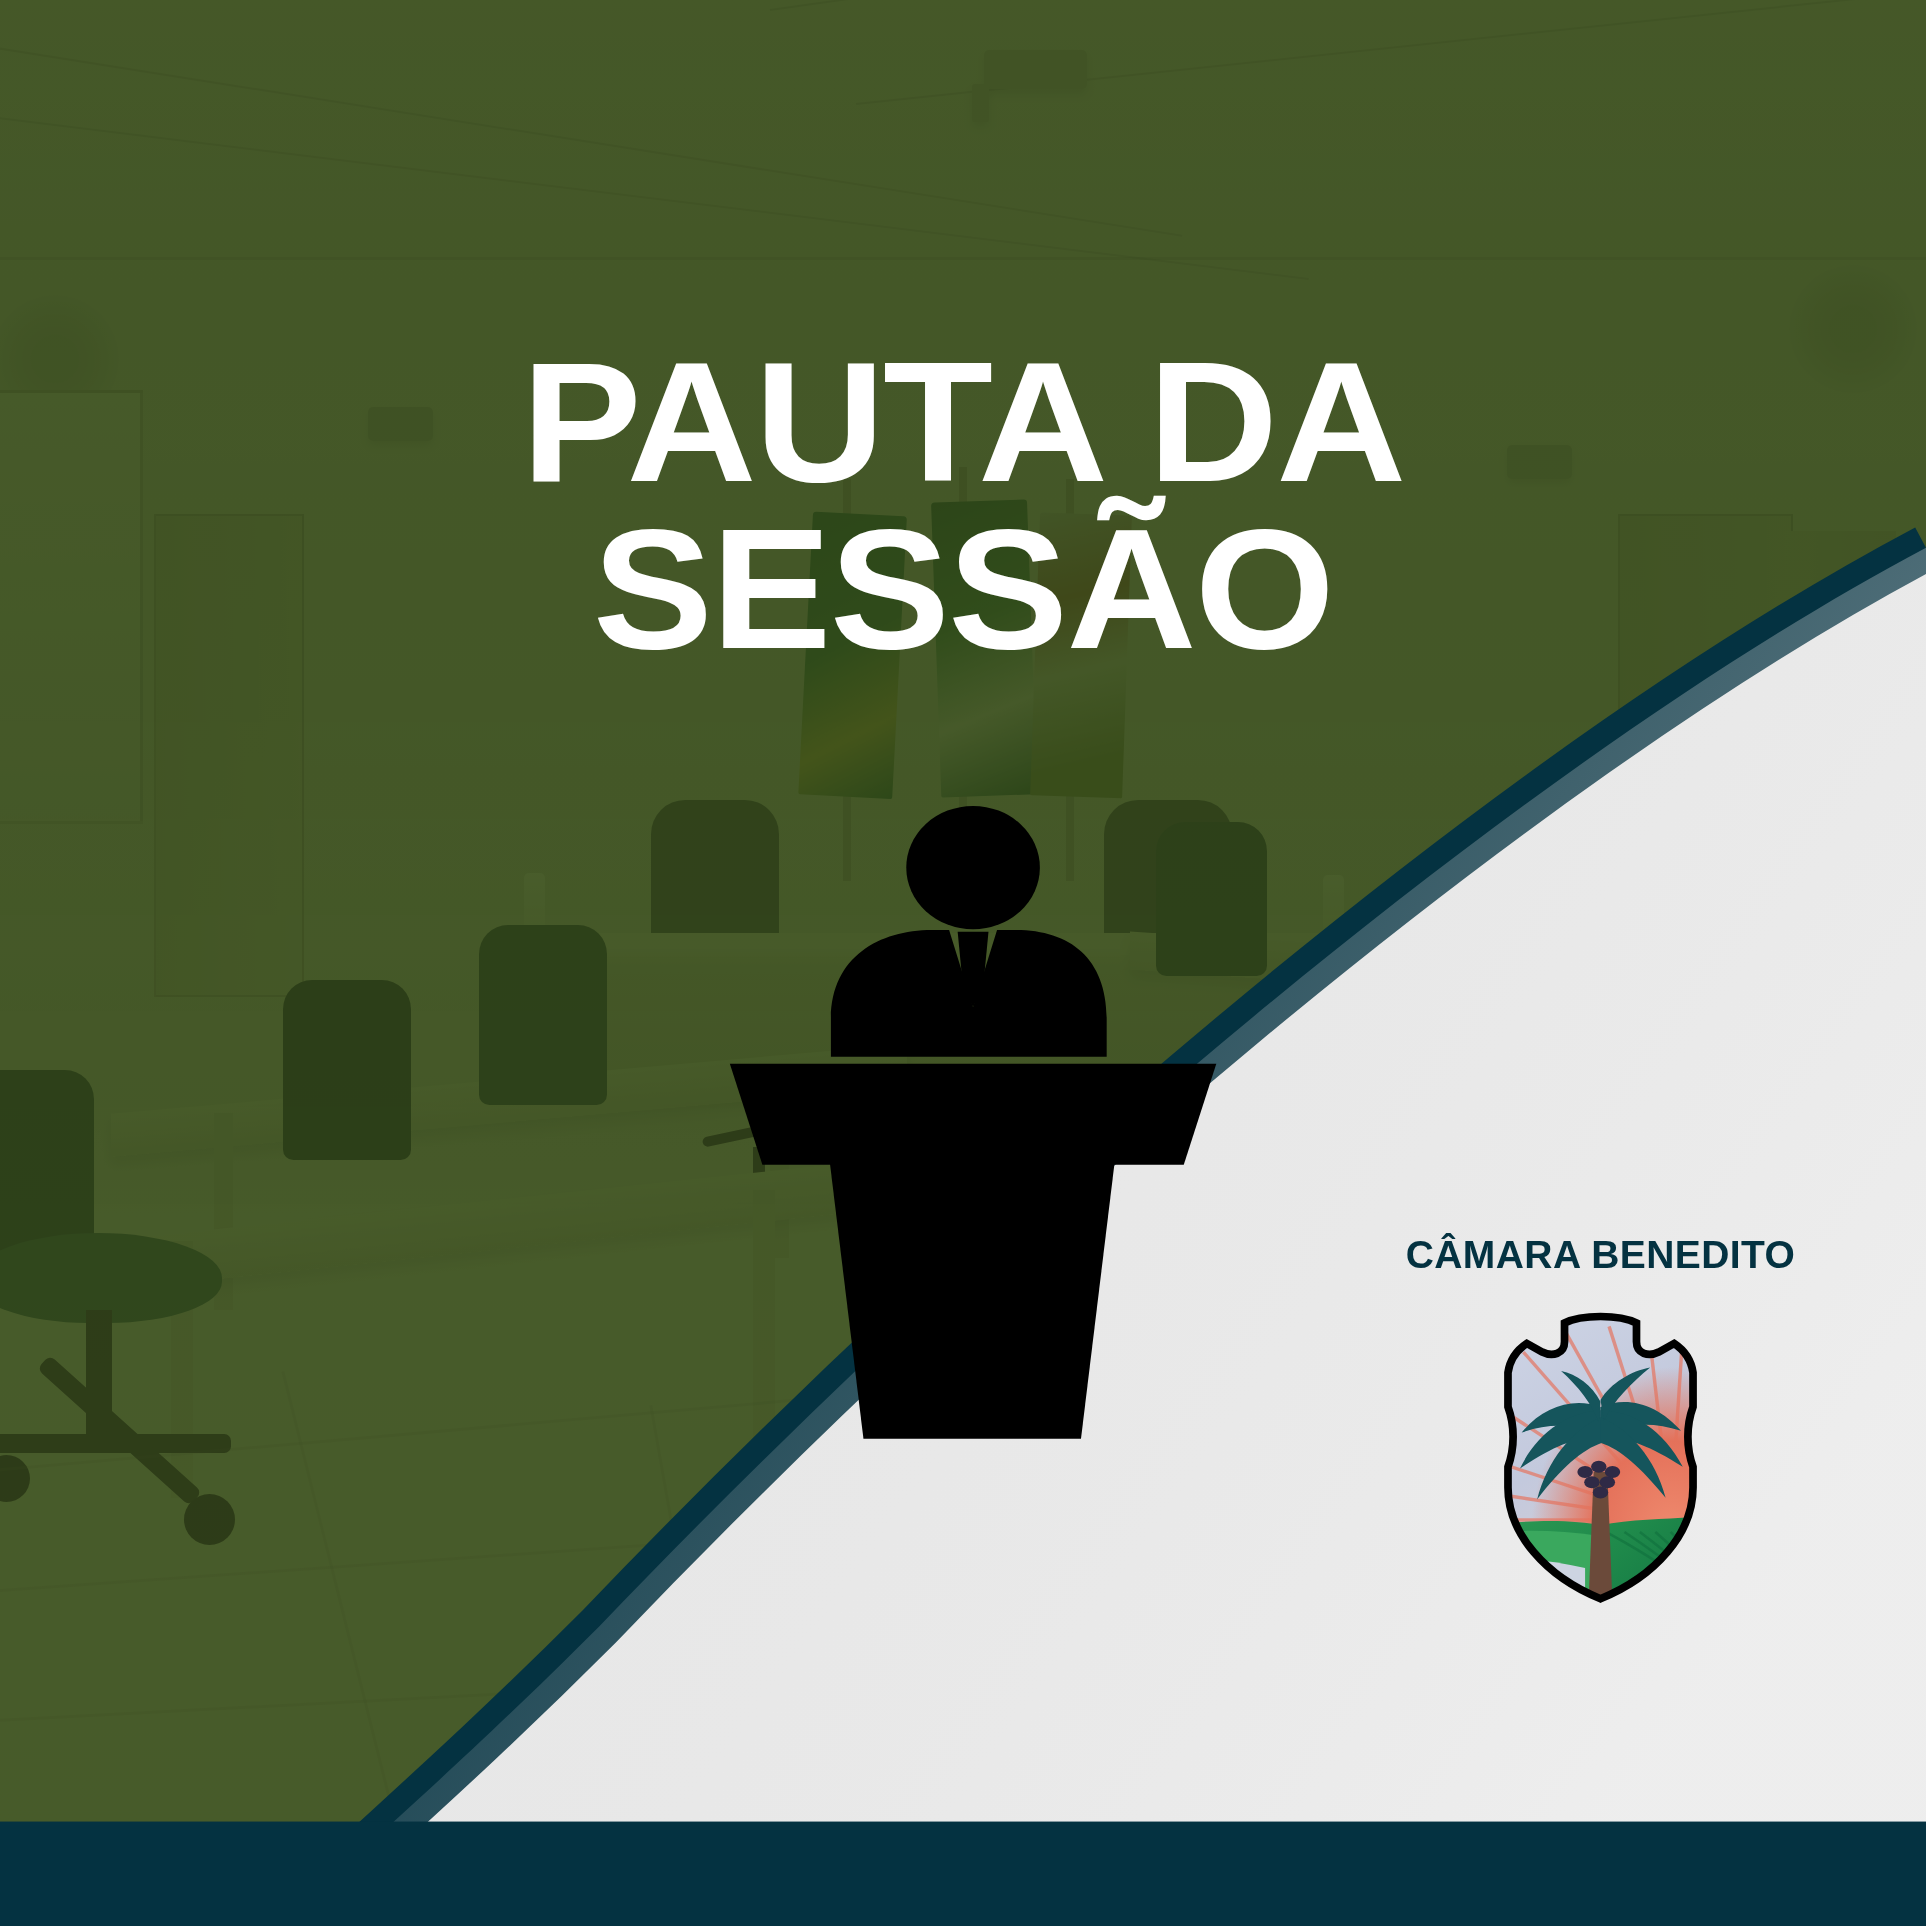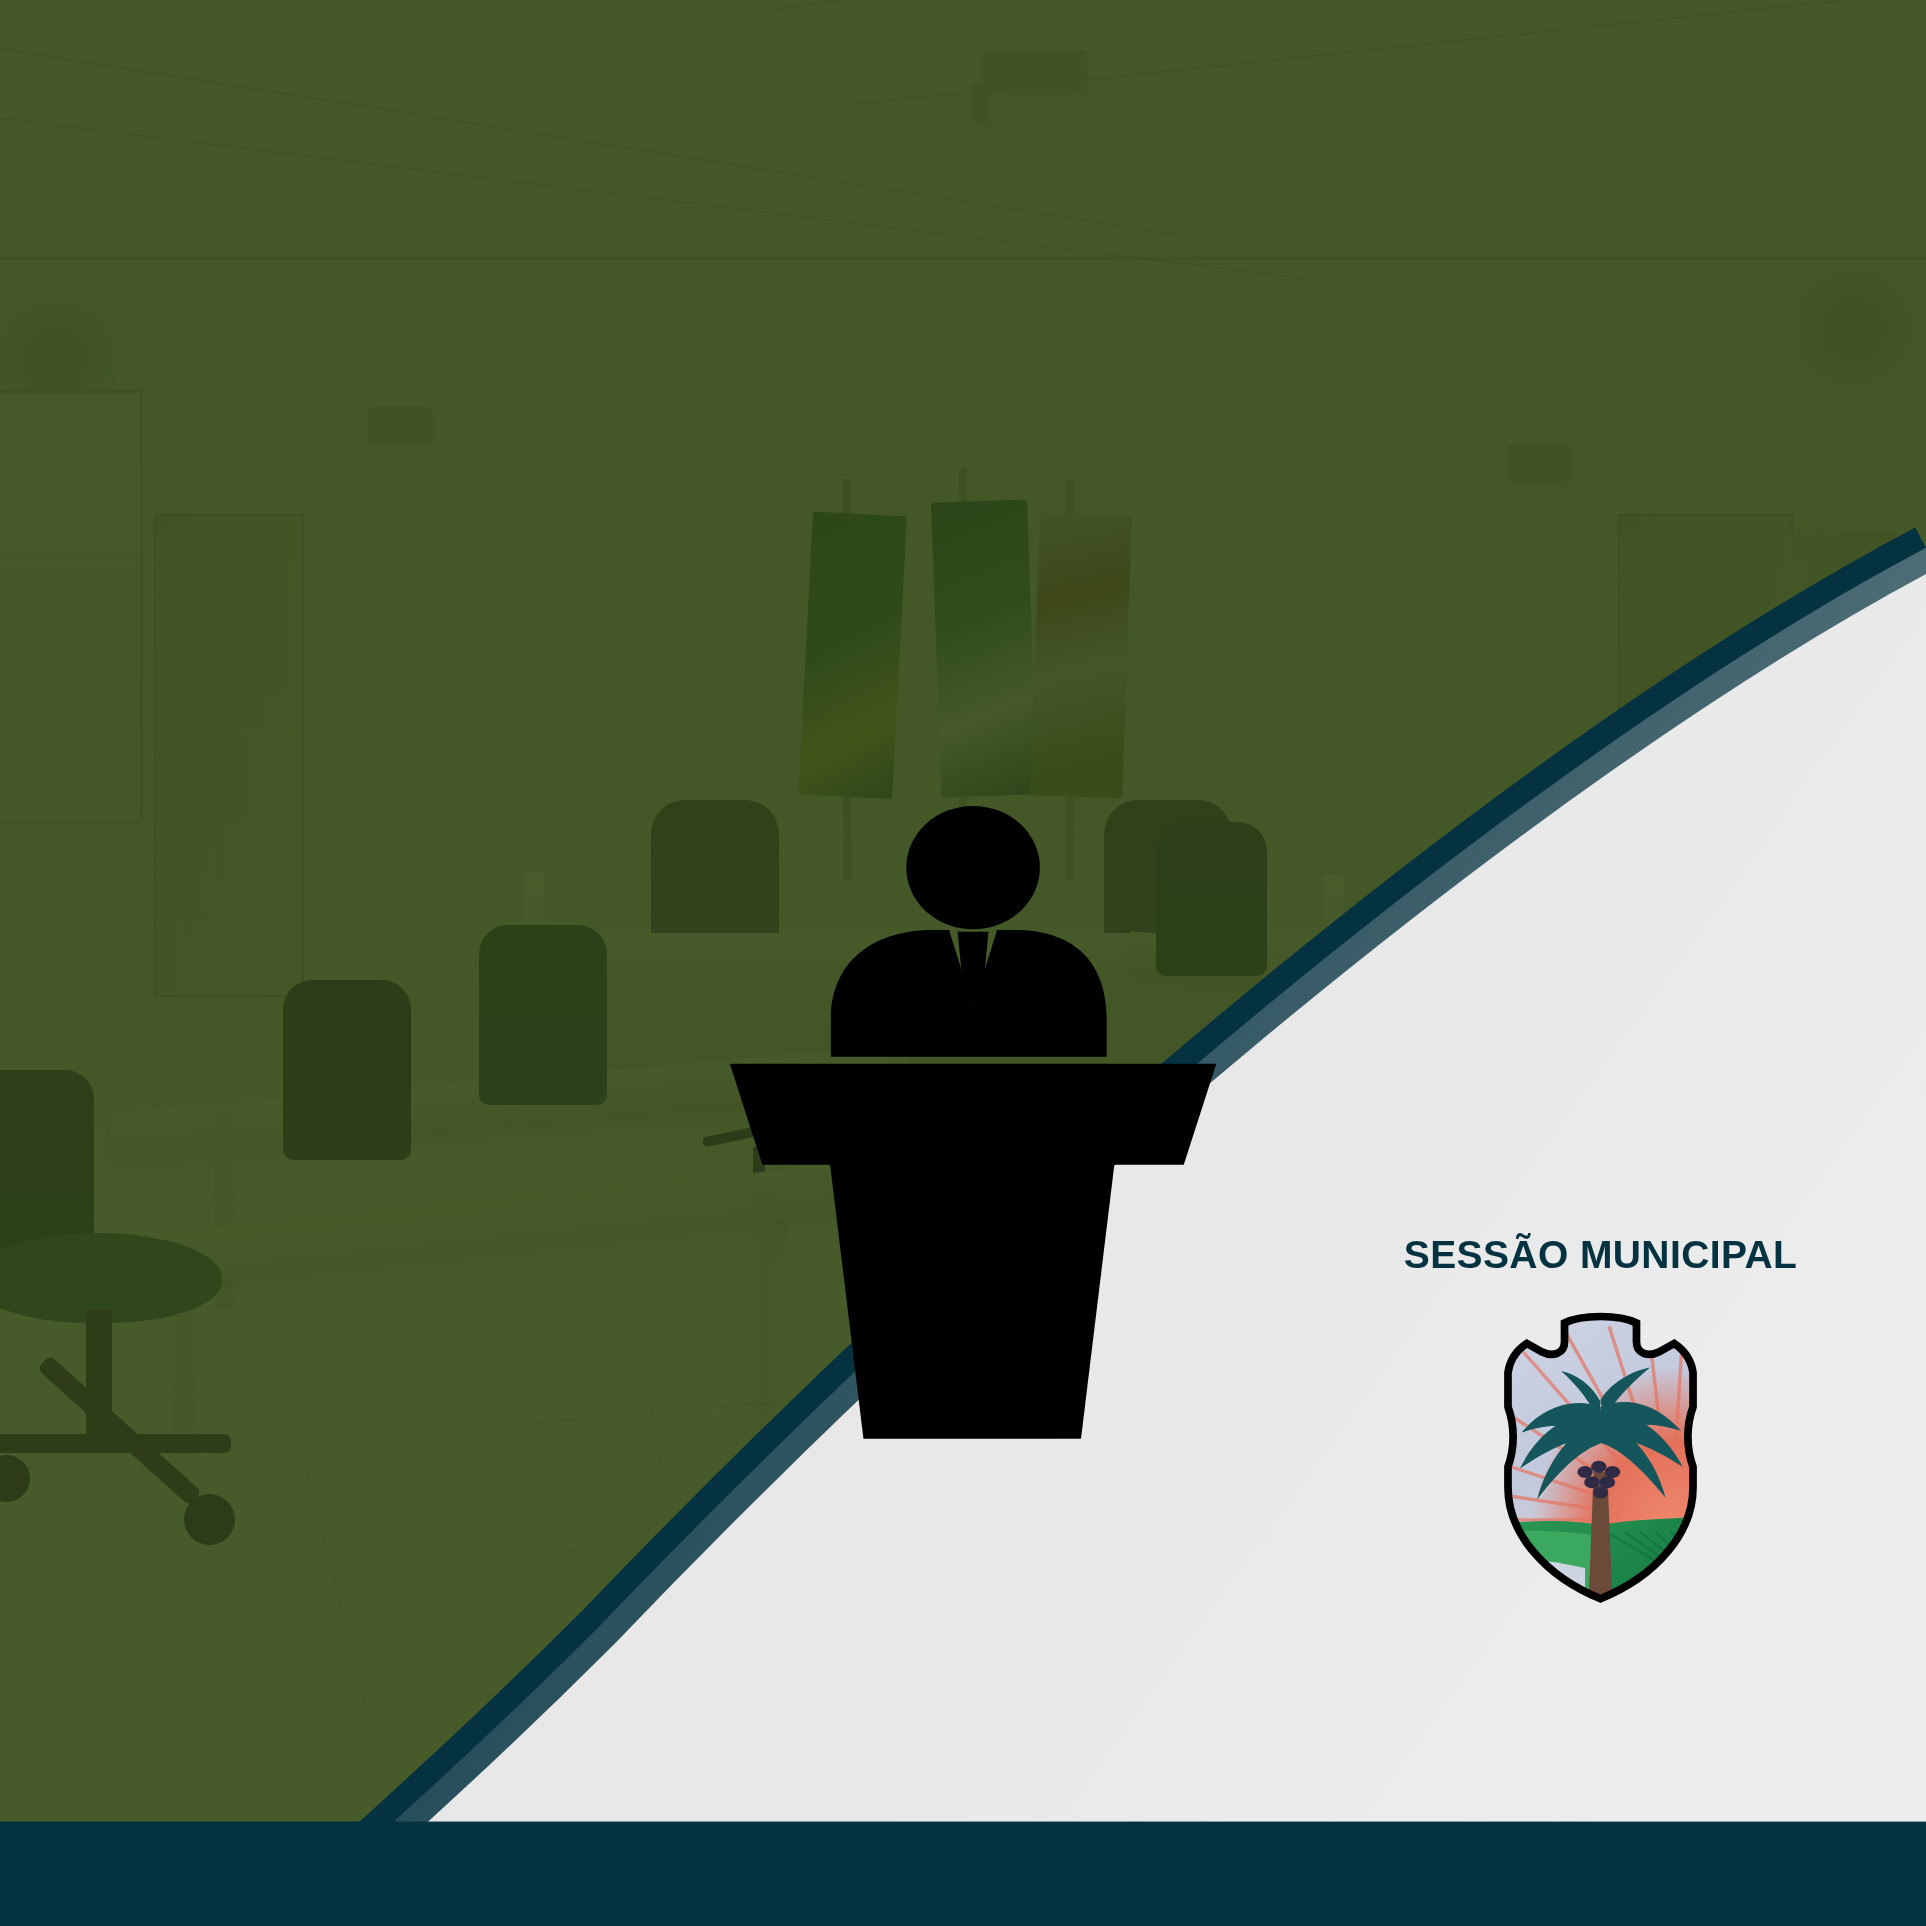--- a/index.html
+++ b/index.html
@@ -341,20 +341,24 @@
       <linearGradient id="panelSheen" x1="0" y1="0" x2="1" y2="0.6">
         <stop offset="0%" stop-color="#c9c9c9" stop-opacity="0.55"></stop>
         <stop offset="45%" stop-color="#e4e4e4" stop-opacity="0.15"></stop>
         <stop offset="100%" stop-color="#f4f4f4" stop-opacity="0.45"></stop>
       </linearGradient>
     </defs>
 
     <rect x="0" y="2128" width="2250" height="122" fill="#043241"></rect>
   </svg>
 
+  <div class="title-block">
+    <span class="title-line l1">PAUTA DA</span>
+    <span class="title-line l2">SESSÃO</span>
+  </div>
 
   <svg class="podium-icon" viewBox="0 0 620 760">
 
     <ellipse cx="306" cy="73" rx="78" ry="72" fill="#000000"></ellipse>
 
     <path d="M 140 250
              C 140 178, 196 146, 258 146
              L 278 146 L 306 236 L 334 146 L 356 146
              C 420 146, 462 180, 462 250
              L 462 294 L 140 294 Z" fill="#000000"></path>
@@ -362,21 +366,21 @@
     <path d="M 288 148 L 324 148 L 318 210 L 306 236 L 294 210 Z" fill="#000000"></path>
 
     <path d="M 22 302 L 590 302 L 552 420 L 60 420 Z" fill="#000000"></path>
 
     <path d="M 132 362 L 478 362 L 432 740 L 178 740 Z" fill="#000000"></path>
 
     <path d="M 142 370 L 468 370 L 462 404 L 148 404 Z" fill="#000000"></path>
   </svg>
 
   <div class="brand">
-    <div class="brand-top">SESSÃO MUNICIPAL</div>
+    <div class="brand-top">CÂMARA BENEDITO</div>
 
     <div class="emblem-wrap">
       <svg width="257" height="300" viewBox="0 0 300 350">
         <defs>
           <clipPath id="shieldClip">
             <path d="M 108 22
                      C 128 12, 172 12, 192 22
                      L 192 44 C 192 58, 206 62, 218 56
                      L 236 46 C 248 54, 256 66, 258 80
                      L 258 120 C 250 142, 250 168, 258 190

